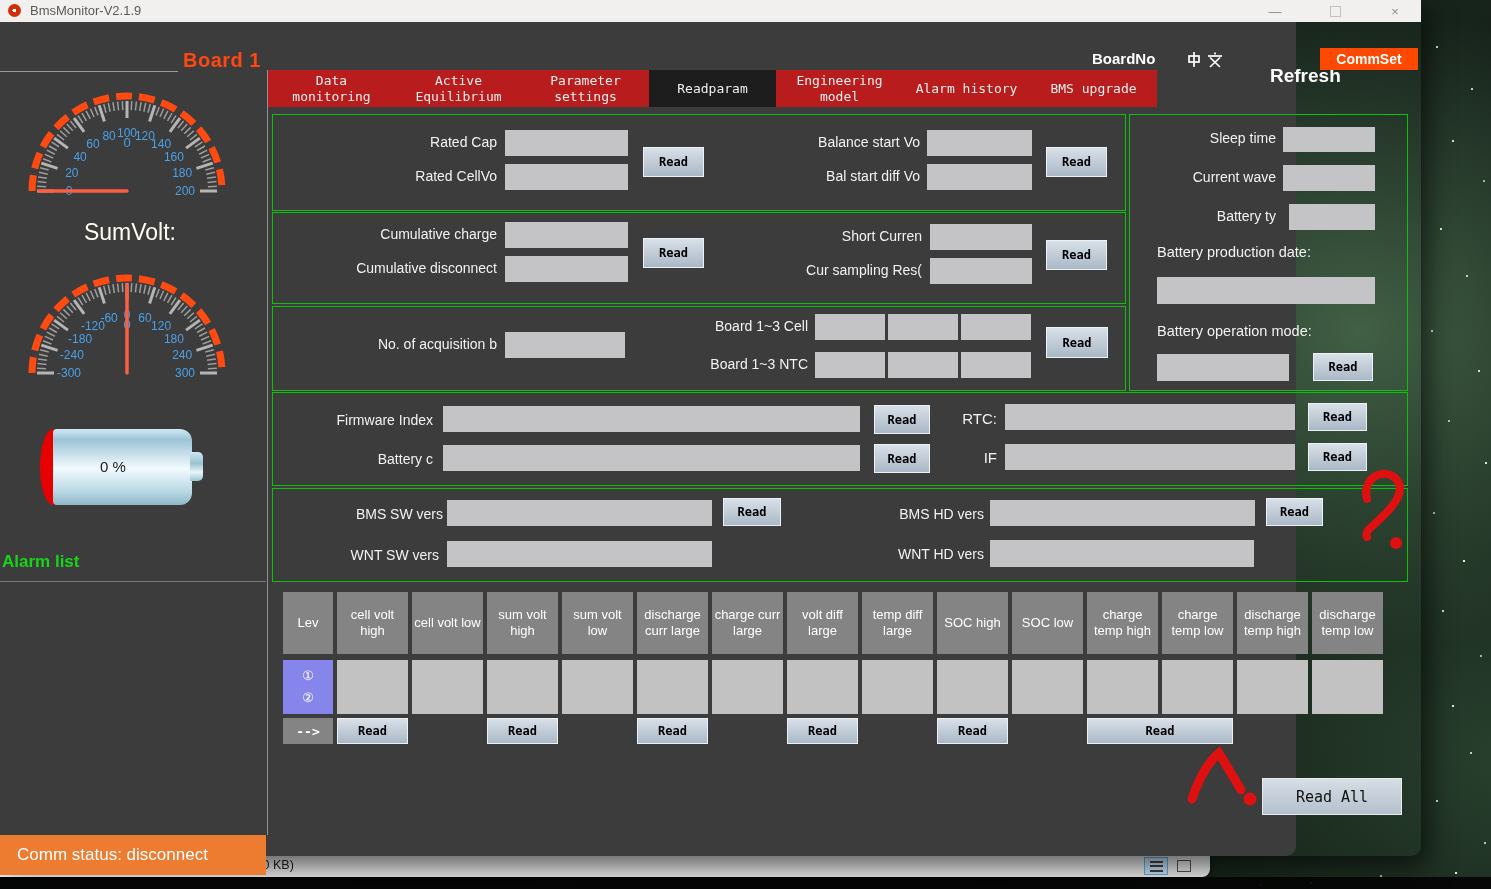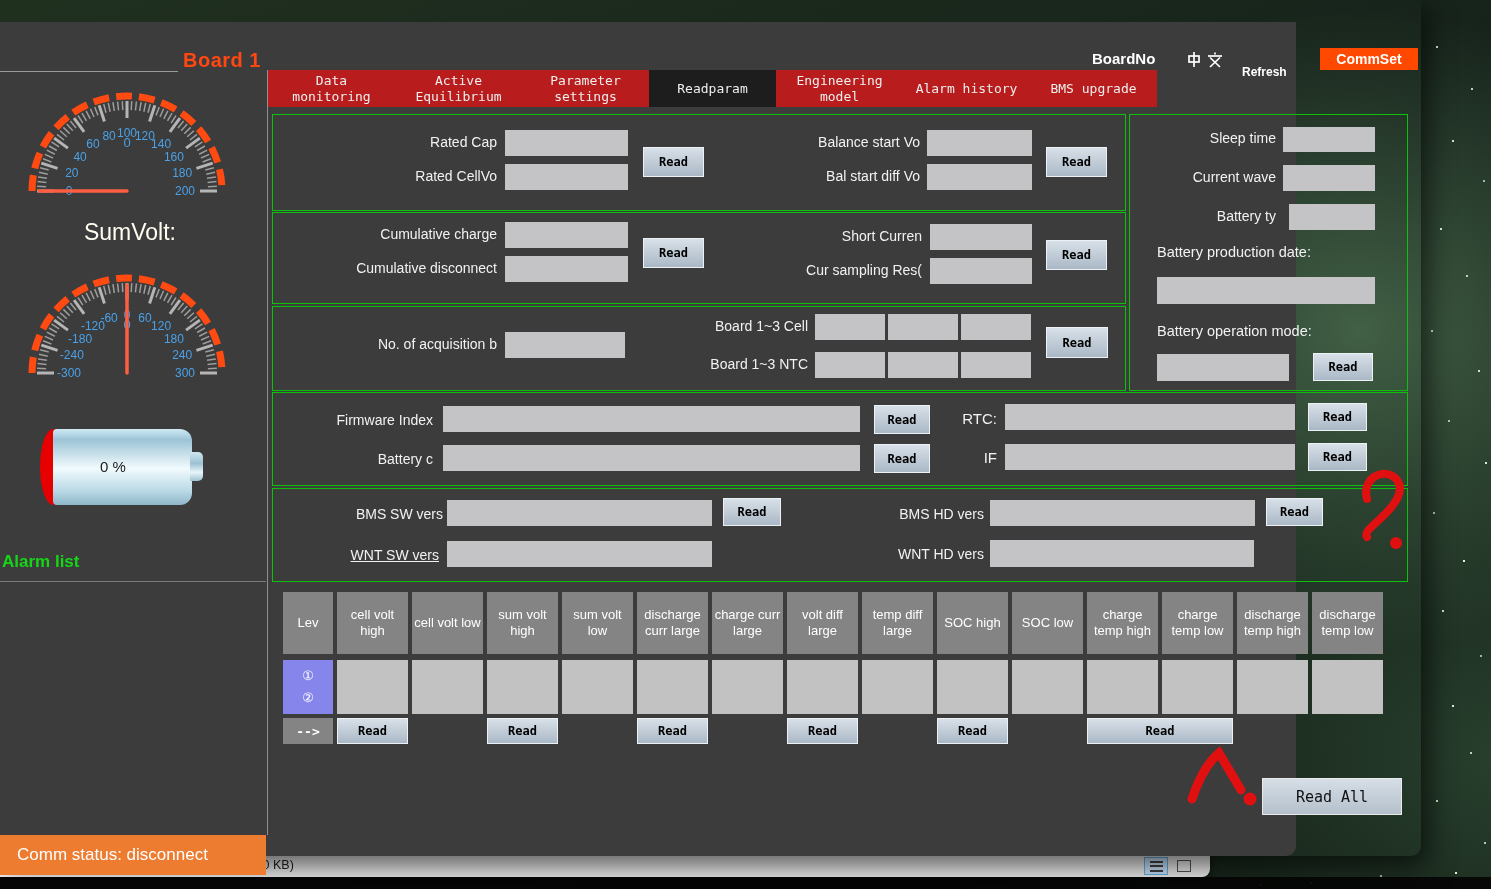--- a/index.html
+++ b/index.html
@@ -25,21 +25,21 @@
     box-shadow:0 0 0 1.5px #d22c08 inset;}
   .title-text{position:absolute;left:30px;top:3px;font-size:13px;color:#5a5a5a;}
   .winbtn{position:absolute;top:0;width:34px;height:22px;display:flex;align-items:center;justify-content:center;color:#8a8a8a;font-size:13px;cursor:pointer;}
   .wb-min{left:1258px;} .wb-max{left:1318px;} .wb-close{left:1378px;}
   .maxglyph{width:9px;height:9px;border:1px solid #c2c2c2;display:block;}
   .appbody{position:absolute;left:0;top:22px;width:1296px;height:834px;background:#3c3c3c;border-radius:0 0 10px 4px;}
   
   .board-label{position:absolute;left:183px;top:27px;font-size:20px;font-weight:bold;color:#ff4712;letter-spacing:.5px;}
   .hline-top{position:absolute;left:0;top:49px;width:178px;height:1px;background:#9a9a9a;}
   .topbtn{position:absolute;top:28px;color:#fff;font-size:15px;font-weight:bold;cursor:pointer;}
-  .t-boardno{left:1092px;} .t-refresh{left:1242px;font-size:12px;margin-top:15px;}
+  .t-boardno{left:1092px;} .t-refresh{left:1270px;font-size:19px;margin-top:15px;}
   .commset{position:absolute;left:1320px;top:26px;width:98px;height:22px;background:#ff4800;color:#fff;
     font-weight:bold;font-size:14px;display:flex;align-items:center;justify-content:center;cursor:pointer;border:none;}
   
   .tabbar{position:absolute;left:267px;top:48px;width:890px;height:37px;background:#b91c1c;display:flex;overflow:hidden;justify-content:flex-end;}
   .tab{width:127px;height:37px;display:flex;flex-direction:column;align-items:center;justify-content:center;
     color:#eee;font-family:"DejaVu Sans Mono",monospace;font-size:13px;line-height:16px;cursor:pointer;text-align:center;}
   .tab.active{background:#1d1d1d;}
   
   .vdivider{position:absolute;left:267px;top:48px;width:1px;height:765px;background:#8f8f8f;}
   .gauge{position:absolute;left:10px;width:234px;height:126px;}
@@ -115,20 +115,29 @@
     <span class="viewicon vi-list">
         <span class="vi-lines"></span>
       </span>
     <span class="viewicon vi-thumb">
         <span class="vi-box"></span>
       </span>
   </div>
   <div class="bottom-dark"></div>
 
   <div class="app">
+    <div class="titlebar">
+      <span class="gear"></span>
+      <span class="title-text">BmsMonitor-V2.1.9</span>
+      <span class="winbtn wb-min">—</span>
+      <span class="winbtn wb-max">
+          <span class="maxglyph"></span>
+        </span>
+      <span class="winbtn wb-close">×</span>
+    </div>
 
     <div class="appbody">
 
       <span class="board-label">Board 1</span>
       <span class="hline-top"></span>
       <span class="topbtn t-boardno">BoardNo</span>
       <svg class="anno" style="position:absolute;left:1186px;top:29px;width:40px;height:18px;pointer-events:auto;cursor:pointer;" viewBox="0 0 40 18" aria-label="中文">
         <g stroke="#fff" stroke-width="1.7" fill="none">
           <rect x="3" y="5" width="10" height="6"></rect>
             <line x1="8" y1="1" x2="8" y2="16"></line>
@@ -416,21 +425,21 @@
       <input class="inp" style="left: 443px; top: 423px; width: 417px; height: 26px;">
       <button class="read-btn" style="left:874px;top:422px;width:56px;height:29px;">Read</button>
       <span class="lbl" style="left:940px;top:427px;width:57px;font-size:15px;">IF</span>
       <input class="inp" style="left: 1005px; top: 422px; width: 290px; height: 26px;">
       <button class="read-btn" style="left:1308px;top:421px;width:59px;height:28px;">Read</button>
 
       <div class="panel pF"></div>
       <span class="lbl" style="left:314px;top:484px;width:129px;">BMS SW vers</span>
       <input class="inp" style="left: 447px; top: 478px; width: 265px; height: 26px;">
       <button class="read-btn" style="left:723px;top:476px;width:58px;height:28px;">Read</button>
-      <span class="lbl" style="left:310px;top:525px;width:129px;text-decoration:underline;">WNT SW vers</span>
+      <span class="lbl" style="left:310px;top:525px;width:129px;">WNT SW vers</span>
       <input class="inp" style="left: 447px; top: 519px; width: 265px; height: 26px;">
       <span class="lbl" style="left:855px;top:484px;width:129px;">BMS HD vers</span>
       <input class="inp" style="left: 990px; top: 478px; width: 265px; height: 26px;">
       <button class="read-btn" style="left:1266px;top:476px;width:57px;height:28px;">Read</button>
       <span class="lbl" style="left:855px;top:524px;width:129px;">WNT HD vers</span>
       <input class="inp" style="left: 990px; top: 518px; width: 264px; height: 27px;">
 
       <div class="tgrid t-head">
           <div class="th">Lev</div>
           <div class="th">cell volt high</div>

